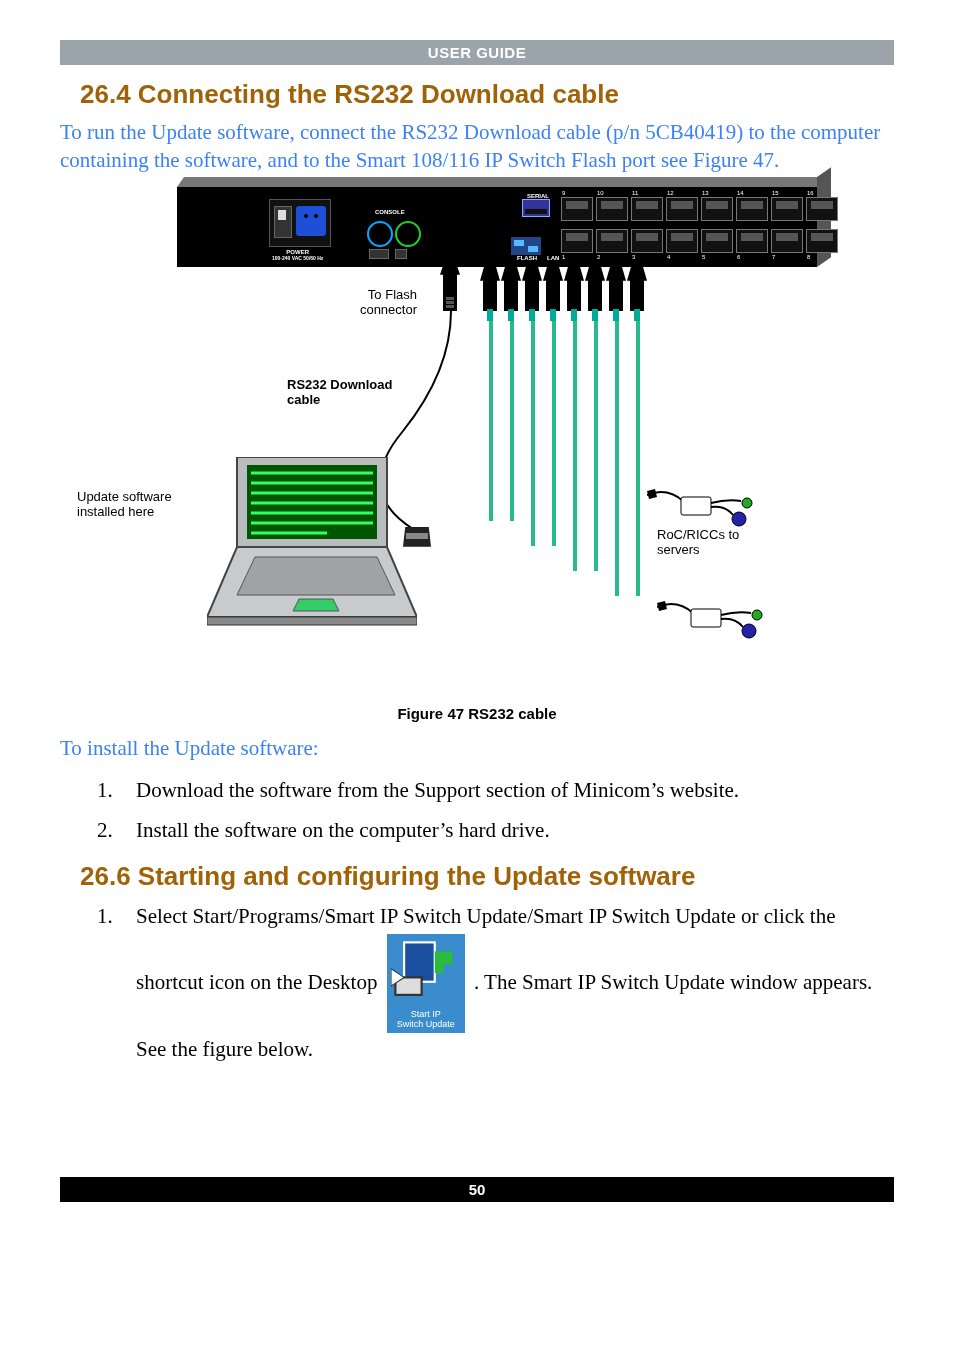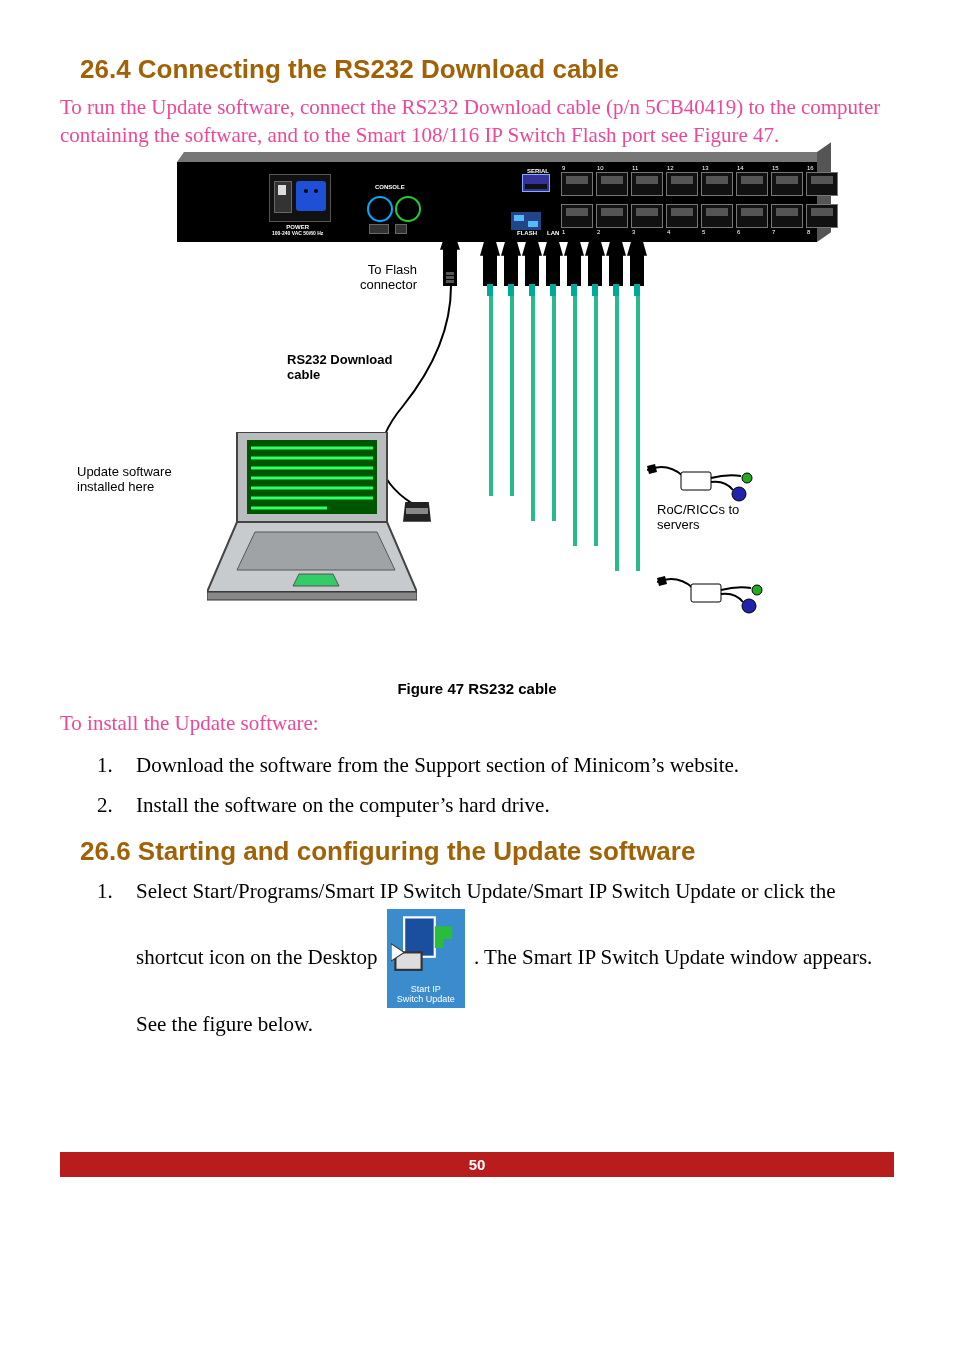--- a/index.html
+++ b/index.html
@@ -27,21 +27,21 @@
     font-family: Arial, Helvetica, sans-serif;
     font-weight: bold;
     font-size: 26px;
     margin: 14px 0 8px 20px;
     color: #a16207;
   }
   .body-text {
     font-size: 21px;
     line-height: 1.35;
     margin: 6px 0 12px 0;
-    color: #ec4899;
+    color: #3b82f6;
   }
   .figure-wrap {
     margin: 10px auto 4px auto;
     text-align: center;
   }
   .figure-caption {
     font-family: Arial, Helvetica, sans-serif;
     font-weight: bold;
     font-size: 15px;
     text-align: center;
@@ -74,21 +74,21 @@
   }
   .desktop-icon-wrap .icon-box svg { width:100%; height:100%; }
   .desktop-icon-wrap .lbl {
     color: #fff;
     font-family: Tahoma, Arial, sans-serif;
     font-size: 9px;
     line-height: 1.1;
     display: block;
   }
   .footer-bar {
-    background: #b91c1c;
+    background: #000000;
     color: #fff;
     font-family: Arial, Helvetica, sans-serif;
     font-weight: bold;
     font-size: 15px;
     text-align: center;
     padding: 4px 0;
     margin-top: 110px;
   }
 
   
@@ -193,20 +193,21 @@
 
   .cable-assembly{position:absolute;width:110px;height:48px;}
   .cable-assembly svg{width:100%;height:100%;}
   .ca1{left:550px; top:300px;}
   .ca2{left:560px; top:412px;}
 </style>
 </head>
 <body>
 
 <div class="page">
+  <div class="header-bar">USER GUIDE</div>
 
   <h2 class="sec-heading">26.4 Connecting the RS232 Download cable</h2>
   <p class="body-text">To run the Update software, connect the RS232 Download cable (p/n 5CB40419) to the computer containing the software, and to the Smart 108/116 IP Switch Flash port see Figure 47.</p>
 
   <div class="figure-wrap">
     <div class="diagram">
       <div class="rack-3d-top"></div>
       <div class="rack-3d-side"></div>
       <div class="rack-unit">
         <div class="power-module">

